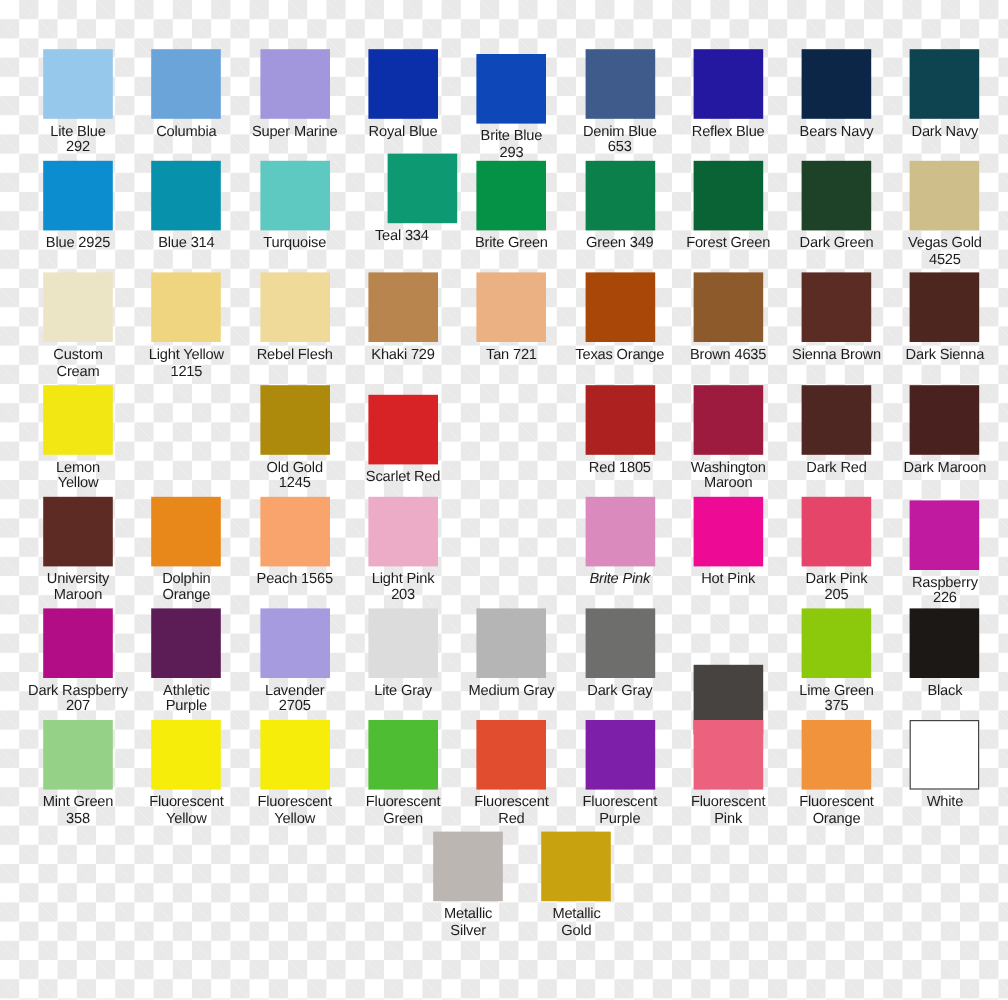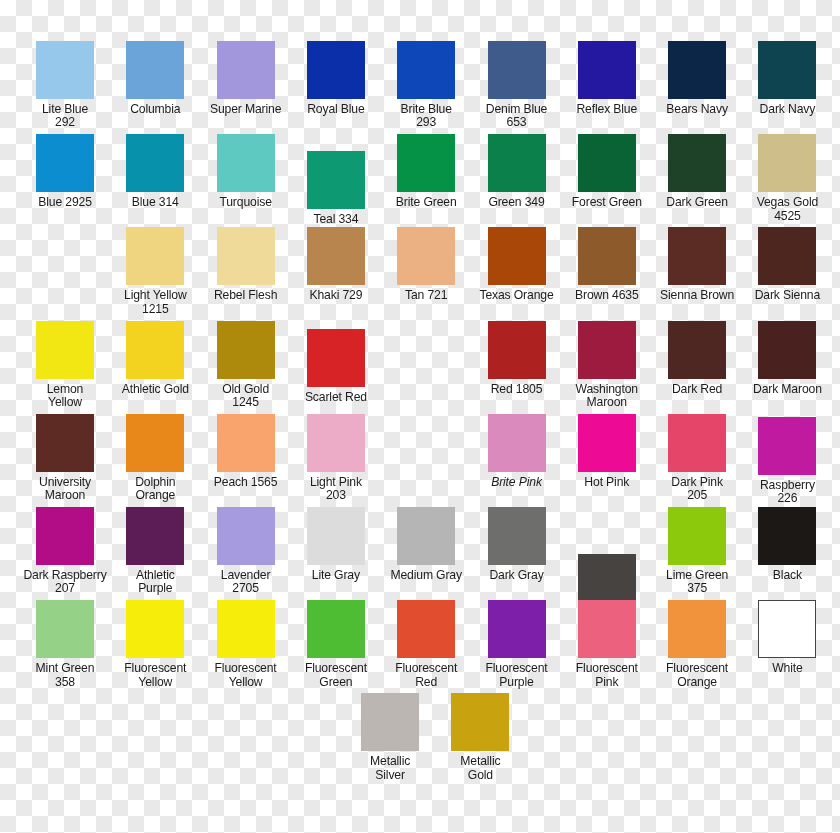--- a/index.html
+++ b/index.html
@@ -67,21 +67,21 @@
       <div class="swatch-label">Columbia</div>
     </div>
     <div class="swatch-cell" style="left: 200.6px; top: 41px;">
       <div class="swatch-chip" title="Super Marine" style="background: rgb(162, 151, 220);"></div>
       <div class="swatch-label">Super Marine</div>
     </div>
     <div class="swatch-cell" style="left: 290.9px; top: 41px;">
       <div class="swatch-chip" title="Royal Blue" style="background: rgb(10, 47, 168);"></div>
       <div class="swatch-label">Royal Blue</div>
     </div>
-    <div class="swatch-cell" style="left: 381.2px; top: 41px;">
+    <div class="swatch-cell" style="left: 381.2px; top: 41px; justify-content: flex-end;">
       <div class="swatch-chip" title="Brite Blue 293" style="background: rgb(13, 71, 184);"></div>
       <div class="swatch-label">Brite Blue
 293</div>
     </div>
     <div class="swatch-cell" style="left: 471.5px; top: 41px;">
       <div class="swatch-chip" title="Denim Blue 653" style="background: rgb(63, 91, 139);"></div>
       <div class="swatch-label">Denim Blue
 653</div>
     </div>
     <div class="swatch-cell" style="left: 561.8px; top: 41px;">
@@ -101,21 +101,21 @@
       <div class="swatch-label">Blue 2925</div>
     </div>
     <div class="swatch-cell" style="left: 110.3px; top: 134.2px;">
       <div class="swatch-chip" title="Blue 314" style="background: rgb(7, 145, 171);"></div>
       <div class="swatch-label">Blue 314</div>
     </div>
     <div class="swatch-cell" style="left: 200.6px; top: 134.2px;">
       <div class="swatch-chip" title="Turquoise" style="background: rgb(93, 201, 192);"></div>
       <div class="swatch-label">Turquoise</div>
     </div>
-    <div class="swatch-cell" style="left: 290.9px; top: 151px;">
+    <div class="swatch-cell" style="left: 290.9px; top: 128px; align-items: flex-end;">
       <div class="swatch-chip" title="Teal 334" style="background: rgb(13, 154, 114);"></div>
       <div class="swatch-label">Teal 334</div>
     </div>
     <div class="swatch-cell" style="left: 381.2px; top: 134.2px;">
       <div class="swatch-chip" title="Brite Green" style="background: rgb(6, 146, 70);"></div>
       <div class="swatch-label">Brite Green</div>
     </div>
     <div class="swatch-cell" style="left: 471.5px; top: 134.2px;">
       <div class="swatch-chip" title="Green 349" style="background: rgb(11, 128, 75);"></div>
       <div class="swatch-label">Green 349</div>
@@ -126,20 +126,25 @@
     </div>
     <div class="swatch-cell" style="left: 652.1px; top: 134.2px;">
       <div class="swatch-chip" title="Dark Green" style="background: rgb(29, 66, 39);"></div>
       <div class="swatch-label">Dark Green</div>
     </div>
     <div class="swatch-cell" style="left: 742.4px; top: 134.2px;">
       <div class="swatch-chip" title="Vegas Gold 4525" style="background: rgb(206, 190, 137);"></div>
       <div class="swatch-label">Vegas Gold
 4525</div>
     </div>
+    <div class="swatch-cell" style="left: 20px; top: 227.4px;">
+      <div class="swatch-chip" title="Custom Cream" style="background: rgb(235, 229, 197);"></div>
+      <div class="swatch-label">Custom
+Cream</div>
+    </div>
     <div class="swatch-cell" style="left: 110.3px; top: 227.4px;">
       <div class="swatch-chip" title="Light Yellow 1215" style="background: rgb(239, 213, 128);"></div>
       <div class="swatch-label">Light Yellow
 1215</div>
     </div>
     <div class="swatch-cell" style="left: 200.6px; top: 227.4px;">
       <div class="swatch-chip" title="Rebel Flesh" style="background: rgb(240, 218, 154);"></div>
       <div class="swatch-label">Rebel Flesh</div>
     </div>
     <div class="swatch-cell" style="left: 290.9px; top: 227.4px;">
@@ -164,24 +169,20 @@
     </div>
     <div class="swatch-cell" style="left: 742.4px; top: 227.4px;">
       <div class="swatch-chip" title="Dark Sienna" style="background: rgb(77, 38, 32);"></div>
       <div class="swatch-label">Dark Sienna</div>
     </div>
     <div class="swatch-cell" style="left: 20px; top: 320.6px;">
       <div class="swatch-chip" title="Lemon Yellow" style="background: rgb(242, 231, 18);"></div>
       <div class="swatch-label">Lemon
 Yellow</div>
     </div>
-    <div class="swatch-cell" style="left: 110.3px; top: 320.6px;">
-      <div class="swatch-chip" title="Athletic Gold" style="background: rgb(244, 211, 32);"></div>
-      <div class="swatch-label">Athletic Gold</div>
-    </div>
     <div class="swatch-cell" style="left: 200.6px; top: 320.6px;">
       <div class="swatch-chip" title="Old Gold 1245" style="background: rgb(173, 138, 11);"></div>
       <div class="swatch-label">Old Gold
 1245</div>
     </div>
     <div class="swatch-cell" style="left: 290.9px; top: 320.6px; justify-content: center;">
       <div class="swatch-chip" title="Scarlet Red" style="background: rgb(215, 34, 38);"></div>
       <div class="swatch-label">Scarlet Red</div>
     </div>
     <div class="swatch-cell" style="left: 471.5px; top: 320.6px;">

